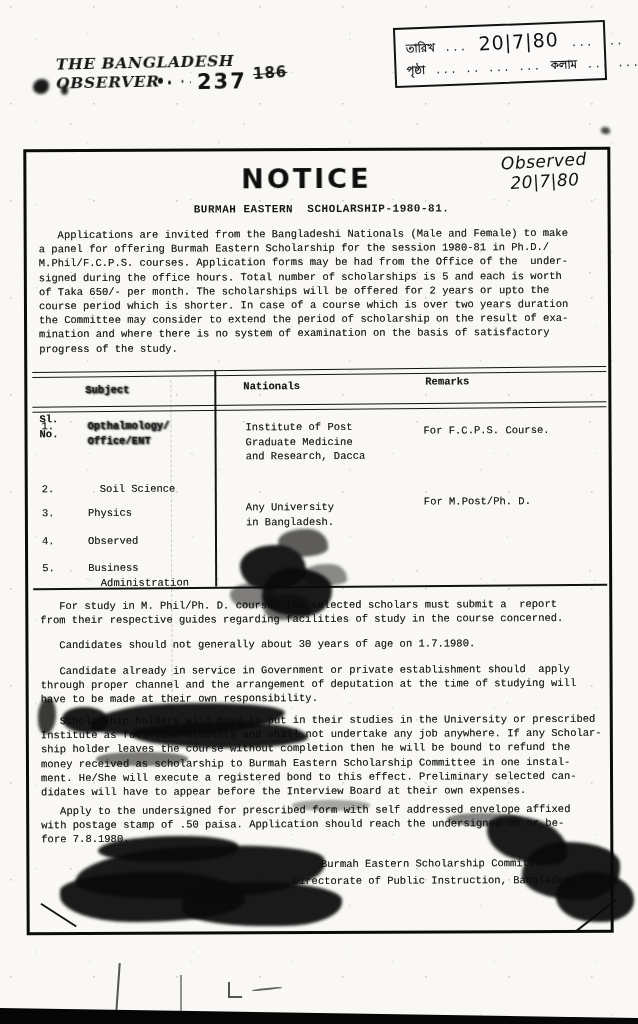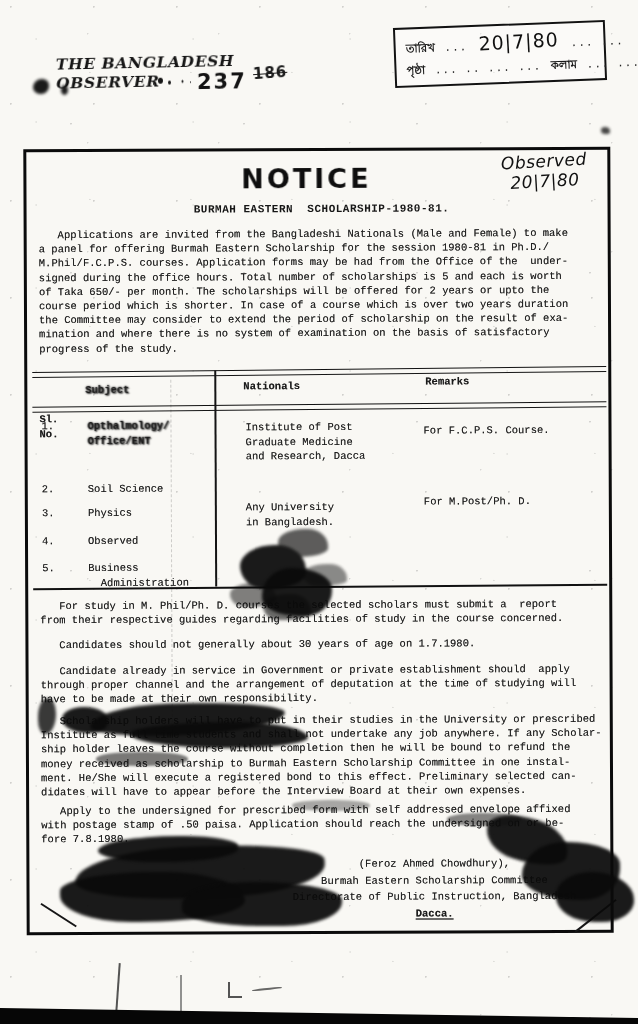--- a/index.html
+++ b/index.html
@@ -133,21 +133,21 @@
 
       <div class="tcell" style="left:14px;top:267px;">1.</div>
       <div class="tcell smudged" style="left:60px;top:267px;">Opthalmology/
 Office/ENT</div>
       <div class="tcell" style="left:218px;top:269px;">Institute of Post
 Graduate Medicine
 and Research, Dacca</div>
       <div class="tcell" style="left:396px;top:258px;margin-top:15px;">For F.C.P.S. Course.</div>
 
       <div class="tcell" style="left:14px;top:330px;">2.</div>
-      <div class="tcell" style="left:60px;top:330px;text-align:center;">Soil Science</div>
+      <div class="tcell" style="left:72px;top:330px;text-align:center;">Soil Science</div>
 
       <div class="tcell" style="left:14px;top:354px;">3.</div>
       <div class="tcell" style="left:60px;top:354px;">Physics</div>
       <div class="tcell" style="left:218px;top:349px;">Any University
 in Bangladesh.</div>
       <div class="tcell" style="left:396px;top:344px;">For M.Post/Ph. D.</div>
 
       <div class="tcell" style="left:14px;top:382px;">4.</div>
       <div class="tcell" style="left:60px;top:382px;">Observed</div>
 
@@ -168,24 +168,22 @@
 Institute as full time students and shall not undertake any job anywhere. If any Scholar-
 ship holder leaves the course without completion then he will be bound to refund the
 money received as scholarship to Burmah Eastern Scholarship Committee in one instal-
 ment. He/She will execute a registered bond to this effect. Preliminary selected can-
 didates will have to appear before the Interview Board at their own expenses.</div>
     <div class="para" style="top:652px;">   Apply to the undersigned for prescribed form with self addressed envelope affixed
 with postage stamp of .50 paisa. Application should reach the undersigned on or be-
 fore 7.8.1980.</div>
 
     <div class="sig">
-      <div>(Feroz Ahmed Chowdhury),</div>
       <div>Burmah Eastern Scholarship Committee</div>
       <div>Directorate of Public Instruction, Bangladesh</div>
-      <div class="place">Dacca.</div>
     </div>
 
     <div class="fold" style="left:540px;top:765px;width:52px;transform:rotate(-38deg);"></div>
     <div class="fold" style="left:8px;top:762px;width:42px;transform:rotate(33deg);"></div>
     <div class="crease"></div>
   </div>
 
   <div class="blob" style="left:240px;top:545px;width:66px;height:44px;border-radius:55% 45% 60% 40%/50% 60% 40% 55%;
               box-shadow:30px -24px 0 -8px rgba(10,10,10,.7),-20px 28px 0 -10px rgba(10,10,10,.55),
                          52px 8px 0 -11px rgba(10,10,10,.5),14px 40px 0 -9px rgba(10,10,10,.65);"></div>

